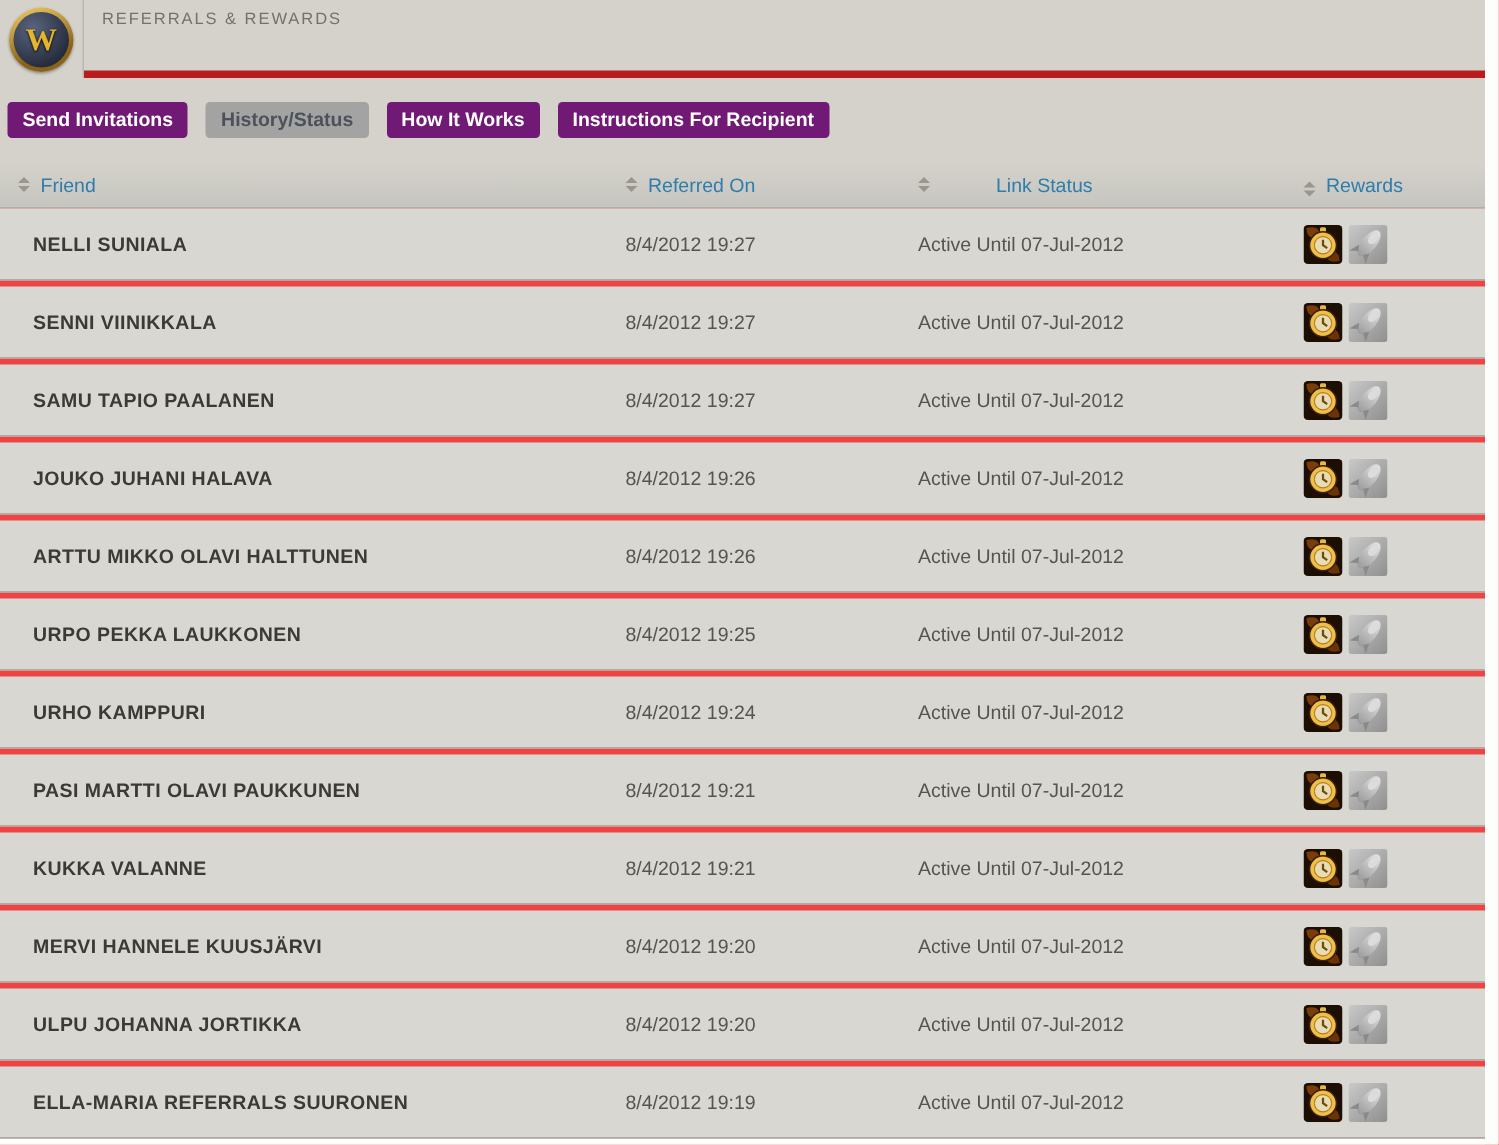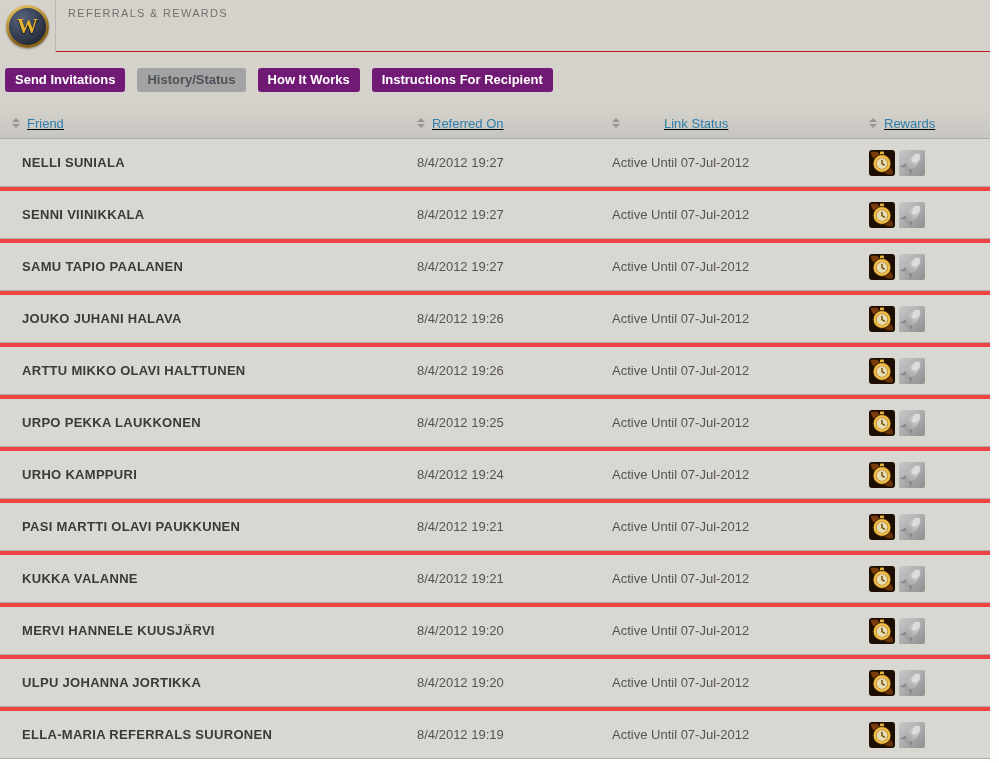--- a/index.html
+++ b/index.html
@@ -4,52 +4,52 @@
 <style>
   html,body{margin:0;padding:0;background:#fdfdfc;font-family:"Liberation Sans",sans-serif;}
   .page{width:990px;height:763px;overflow:hidden;background:#fff;}
   .top{background:#d4d2cb;}
 
   
   .masthead{display:flex;height:52px;}
   .logo-cell{flex:0 0 56px;display:flex;align-items:center;justify-content:center;border-right:1px solid #bbb8b2;height:52px;box-sizing:border-box;}
   .logo{width:43px;height:43px;border-radius:50%;background:linear-gradient(160deg,#f0cd66,#8a621a 70%);padding:3px;box-sizing:border-box;box-shadow:0 1px 2px rgba(0,0,0,.35);cursor:pointer;}
   .logo-inner{width:100%;height:100%;border-radius:50%;background:radial-gradient(circle at 35% 30%,#5a6580,#222938 78%);display:flex;align-items:center;justify-content:center;color:#e7b42e;font-family:"Liberation Serif",serif;font-weight:bold;font-size:21px;text-shadow:0 1px 2px #000;}
-  .masthead-main{flex:1;border-bottom:1px solid #b91c1c;padding:7px 0 0 12px;box-sizing:border-box;}
+  .masthead-main{flex:1;border-bottom:5px solid #b91c1c;padding:7px 0 0 12px;box-sizing:border-box;}
   .eyebrow{font-size:11px;letter-spacing:1.3px;color:#73716c;}
   .title{margin:1px 0 0;font-size:27px;font-weight:bold;color:#403f3c;line-height:30px;}
 
   
   .tabs{padding:16px 0 0 5px;height:24px;}
   .tab{display:inline-block;height:24px;line-height:24px;padding:0 10px;background:#701a75;color:#fff;font-size:13px;font-weight:bold;border-radius:3px;margin-right:12px;cursor:pointer;}
   .tab.active{background:#a3a3a3;color:#4c5259;}
 
   
   .grid-header{margin-top:16px;height:30px;display:flex;align-items:center;background:linear-gradient(#d4d2cb,#c7c5bf);border-bottom:1px solid #b0aea8;}
-  .hcell{display:flex;align-items:center;gap:7px;box-sizing:border-box;cursor:pointer;text-decoration:underline;}
+  .hcell{display:flex;align-items:center;gap:7px;box-sizing:border-box;cursor:pointer;}
   .hlabel{color:#2e7dac;font-size:13px;}
   .sort{display:inline-flex;flex-direction:column;gap:2px;}
   .s-up{width:0;height:0;border-left:4px solid transparent;border-right:4px solid transparent;border-bottom:4px solid #98968f;}
   .s-dn{width:0;height:0;border-left:4px solid transparent;border-right:4px solid transparent;border-top:4px solid #98968f;}
 
   
   .rows{background:#ef4444;}
   .row{display:flex;align-items:center;height:47px;background:#d9d7d1;border-bottom:1px solid #adaba6;margin-bottom:4px;}
   .cell{box-sizing:border-box;}
   .friend{font-weight:bold;color:#3b3a37;font-size:13px;letter-spacing:.3px;}
   .plain{color:#56544f;font-size:13px;}
   .rewards{display:flex;gap:4px;align-items:center;}
   .ricon{width:26px;height:26px;display:inline-block;cursor:pointer;}
   .ricon svg{display:block;}
 
   
   .w0{flex:0 0 417px;}
   .w1{flex:0 0 195px;}
   .w2{flex:0 0 257px;gap:44px;}
-  .w3{flex:1 1 auto;}
+  .w3{flex:1 1 auto;align-items:flex-end;}
   .grid-header .w0{padding-left:12px;}
   .row .w0{padding-left:22px;}
 </style>
 </head>
 <body>
 
 <svg width="0" height="0" style="position:absolute" aria-hidden="true">
   <defs>
     <linearGradient id="gBg" x1="0" y1="0" x2="1" y2="1">
       <stop offset="0" stop-color="#c9c9c9"></stop>

